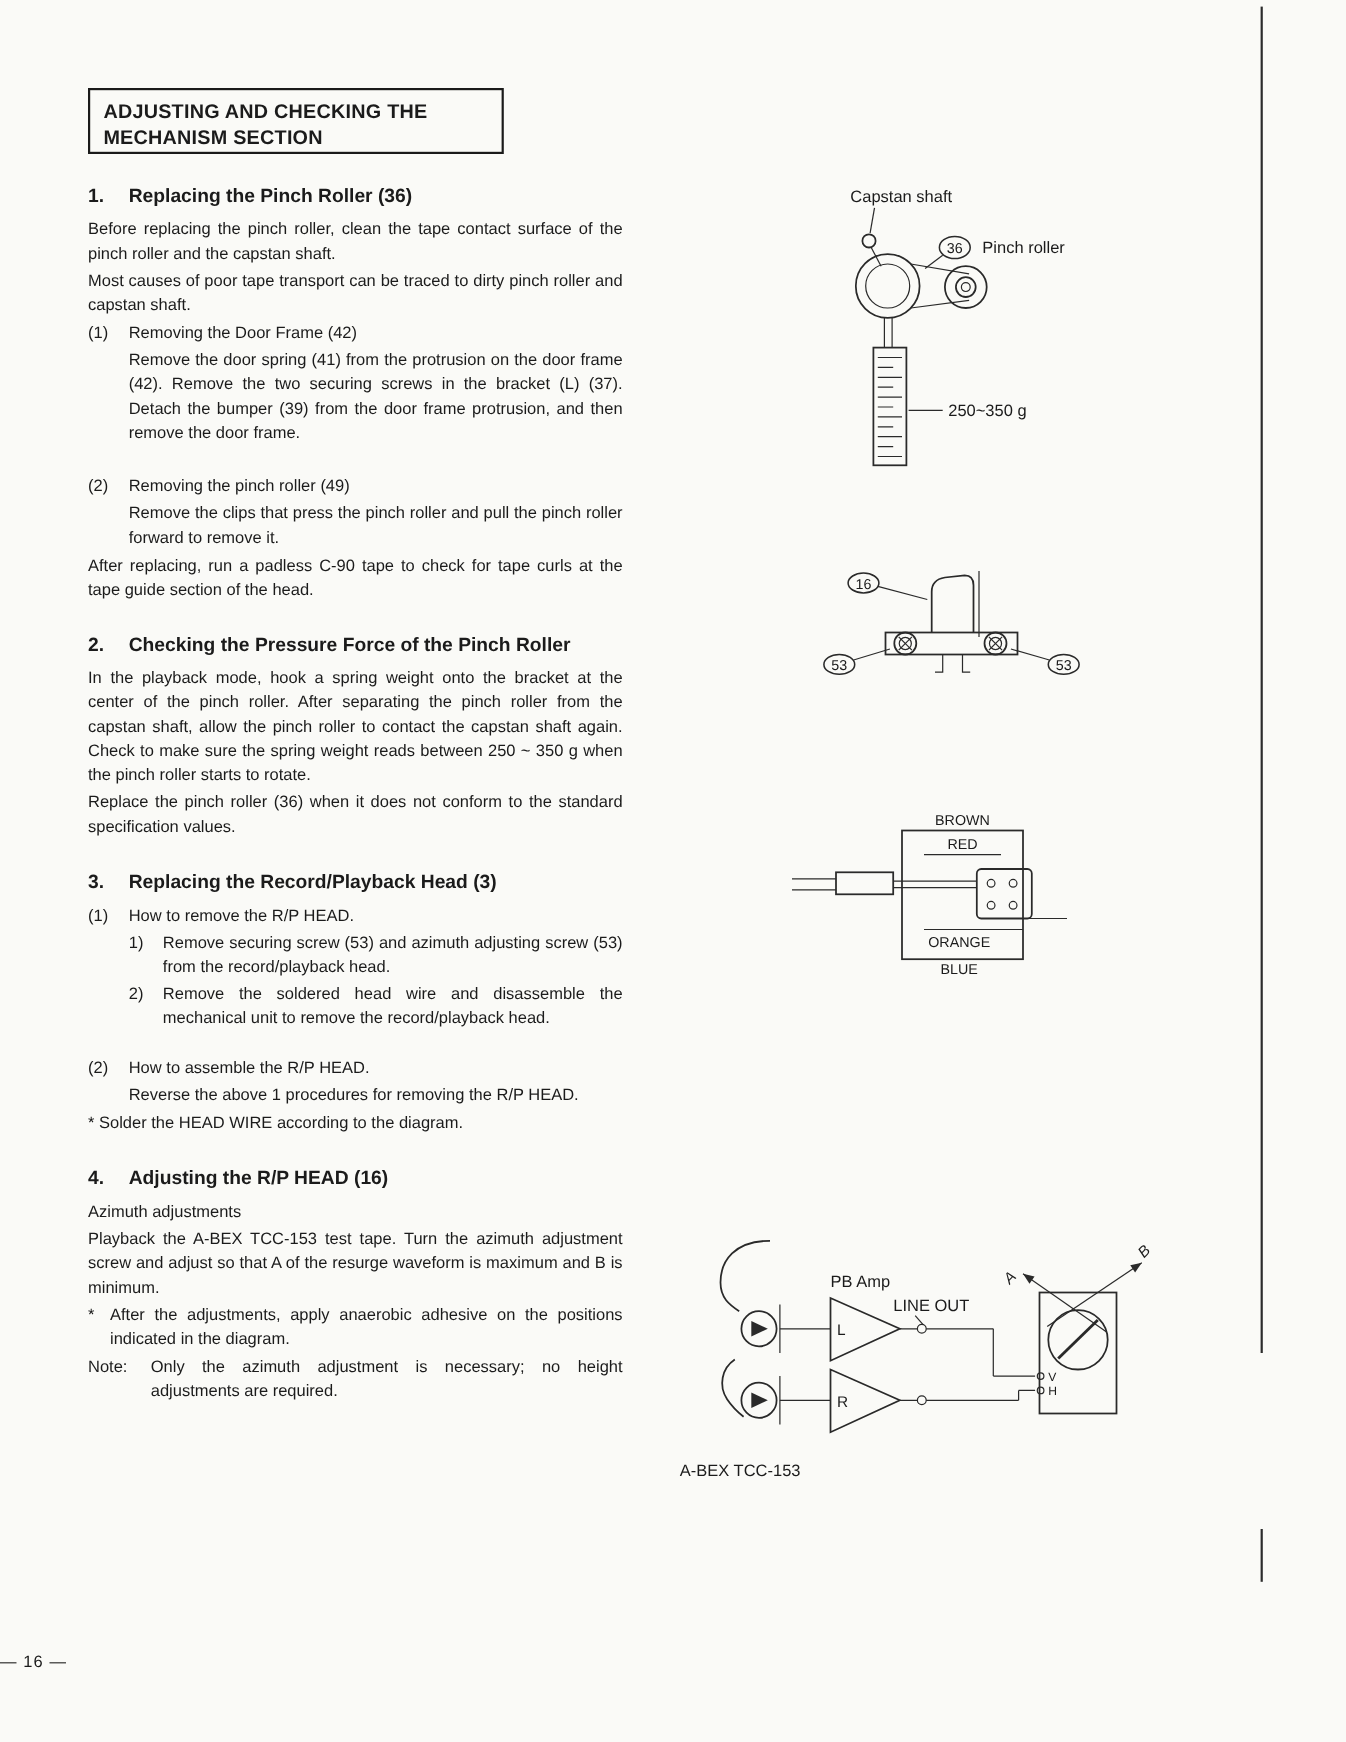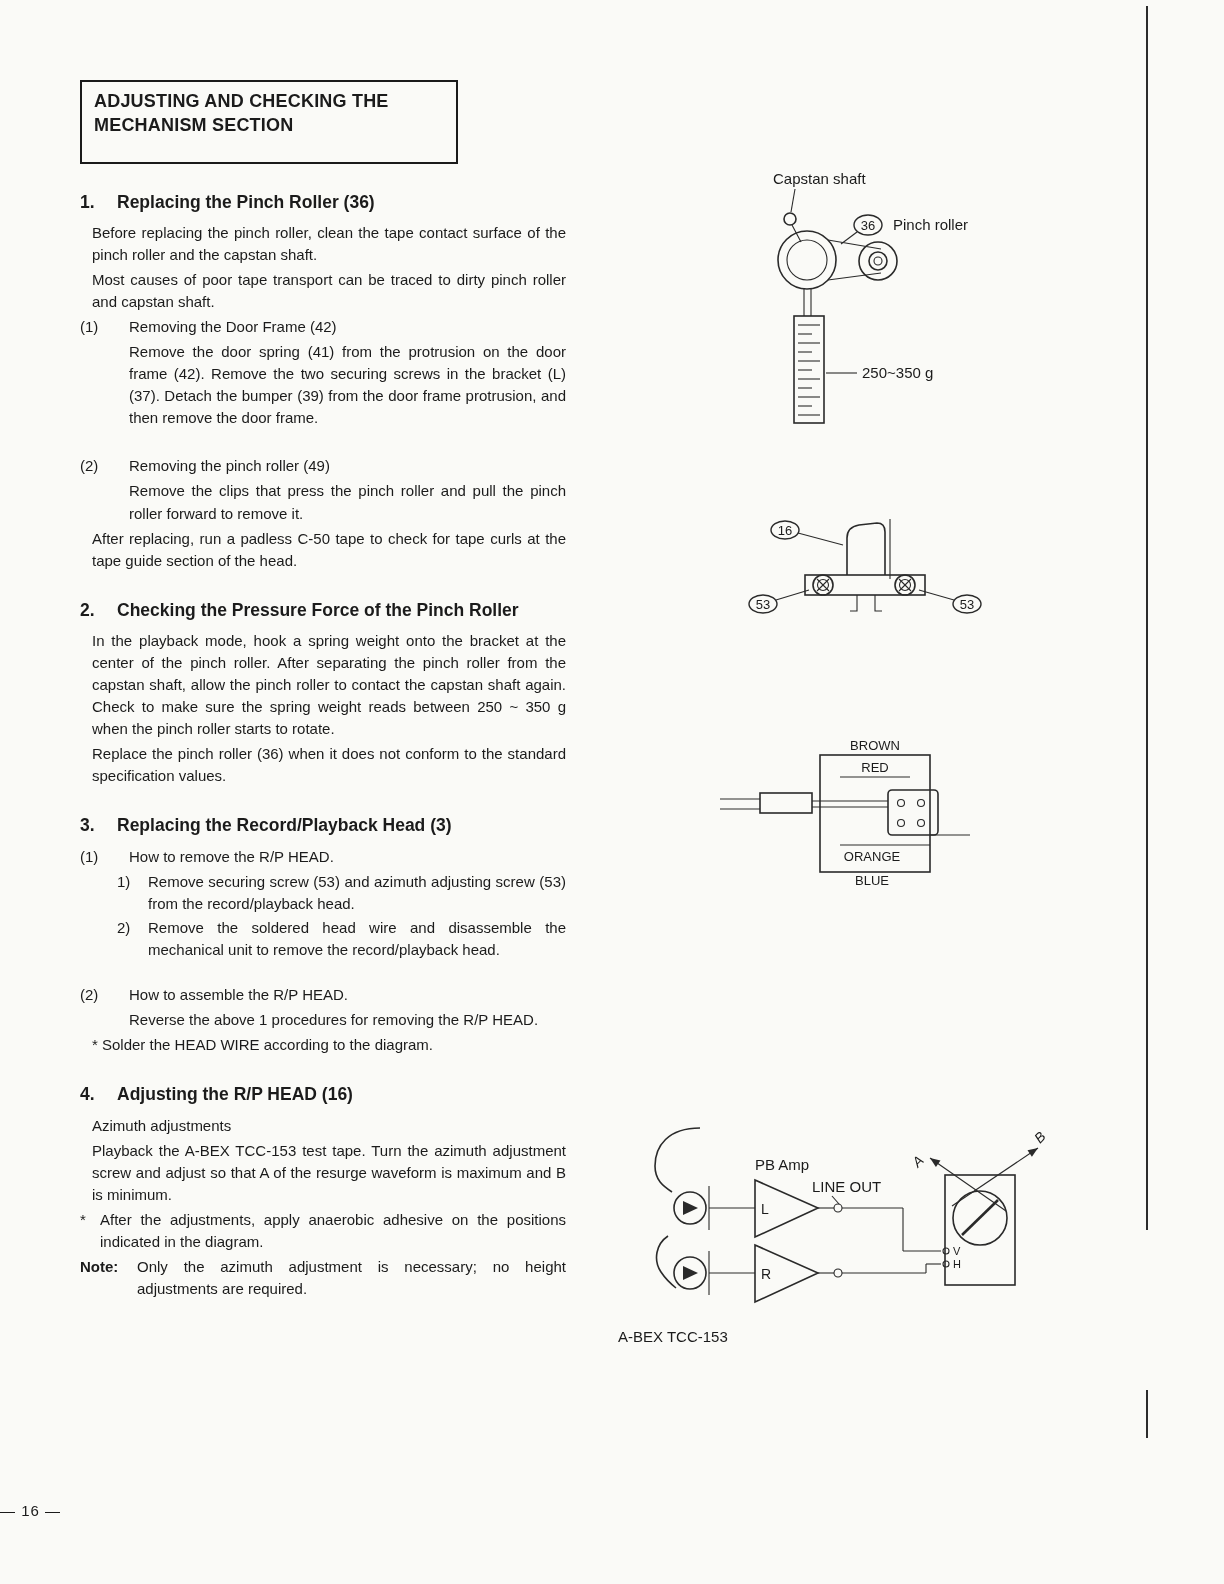--- a/index.html
+++ b/index.html
@@ -17,40 +17,40 @@
   .vrule{position:absolute;width:2px;background:#2c2c2c;}
   .vrule.one{left:1146px;top:6px;height:1224px;}
   .vrule.two{left:1146px;top:1390px;height:48px;}
 
   
   .text-col{position:absolute;left:80px;top:80px;width:486px;}
 
   .header-box{
     border:2px solid #1a1a1a;
     width:352px;
-    padding:7px 10px 24px 12px;
+    padding:7px 10px 0 12px;
     font-size:18px;font-weight:bold;line-height:1.35;
     letter-spacing:.2px;
   }
 
   .section{margin-top:27px;}
   .sec-head{display:flex;font-weight:bold;font-size:17.5px;line-height:1.28;}
   .sec-num{width:37px;flex-shrink:0;}
   .sec-title{flex:1;}
   .sec-body{margin-top:9px;font-size:15px;line-height:1.47;text-align:justify;}
-  .sec-body p{margin:0 0 3px 12px;}
+  .sec-body p{margin:0 0 3px 0;}
   .item{display:flex;margin-top:3px;}
   .item-num{width:37px;flex-shrink:0;}
   .item-content{flex:1;}
   .sub{display:flex;margin-top:2px;}
   .sub-num{width:31px;flex-shrink:0;}
   .sub-body{flex:1;}
   .gap{height:20px;}
   .note-row{display:flex;margin-top:3px;}
-  .note-label{width:57px;flex-shrink:0;font-weight:bold;}
+  .note-label{width:57px;flex-shrink:0;font-weight:normal;}
   .star-row{display:flex;margin-top:3px;}
   .star{width:20px;flex-shrink:0;}
   .footnote{margin-top:4px;}
 
   
   .diagram{position:absolute;}
   .d1{left:735px;top:168px;width:300px;height:265px;text-align:right;}
   .d2{left:735px;top:505px;width:270px;height:125px;}
   .d3{left:715px;top:735px;width:270px;height:160px;}
   .d4{left:608px;top:1118px;width:440px;height:235px;}
@@ -97,21 +97,21 @@
           </span>
         </div>
         <div class="gap"></div>
         <div class="item">
           <span class="item-num">(2)</span>
           <span class="item-content">
             <p>Removing the pinch roller (49)</p>
             <p>Remove the clips that press the pinch roller and pull the pinch roller forward to remove it.</p>
           </span>
         </div>
-        <p>After replacing, run a padless C-50 tape to check for tape curls at the tape guide section of the head.</p>
+        <p>After replacing, run a padless C-90 tape to check for tape curls at the tape guide section of the head.</p>
       </div>
     </div>
 
     <div class="section">
       <div class="sec-head">
         <span class="sec-num">2.</span>
         <span class="sec-title">Checking the Pressure Force of the Pinch Roller</span>
       </div>
       <div class="sec-body">
         <p>In the playback mode, hook a spring weight onto the bracket at the center of the pinch roller. After separating the pinch roller from the capstan shaft, allow the pinch roller to contact the capstan shaft again. Check to make sure the spring weight reads between 250 ~ 350 g when the pinch roller starts to rotate.</p>

